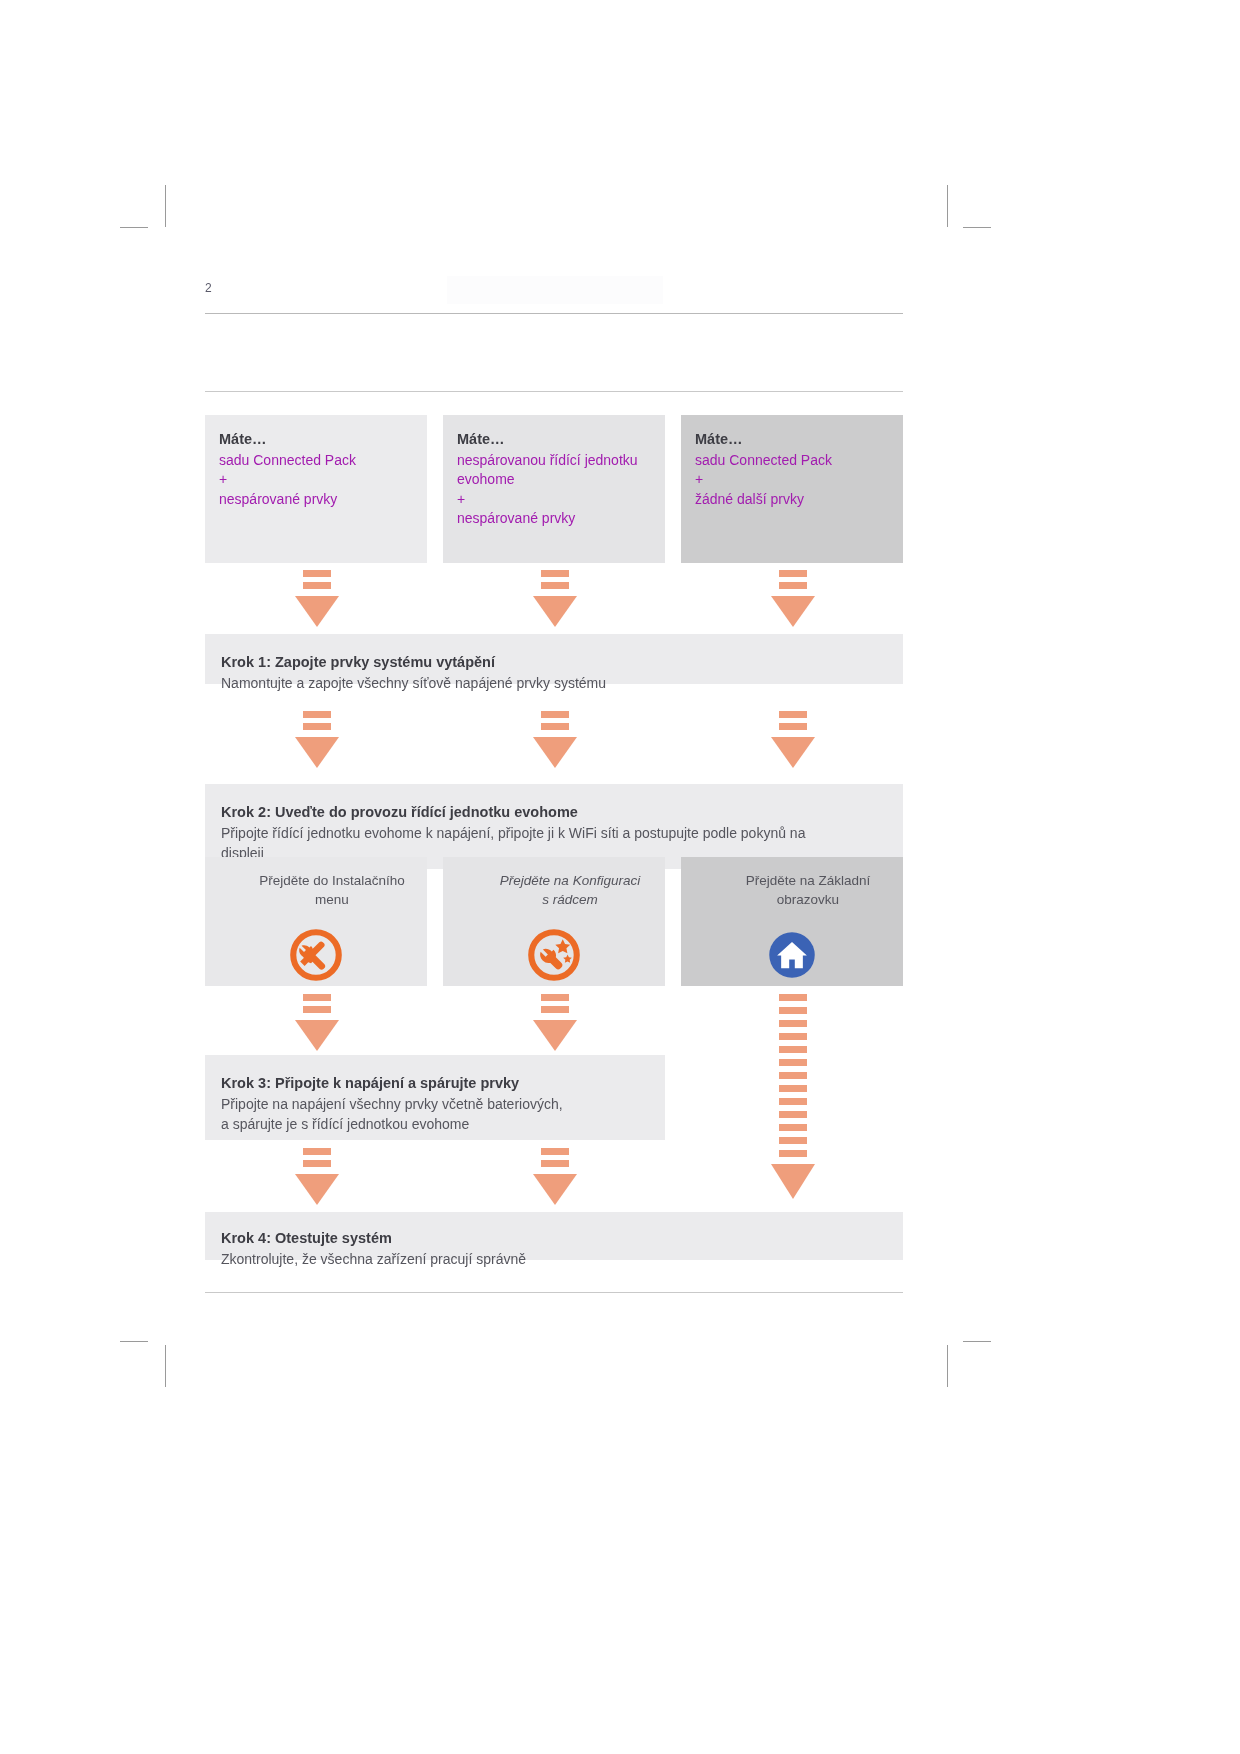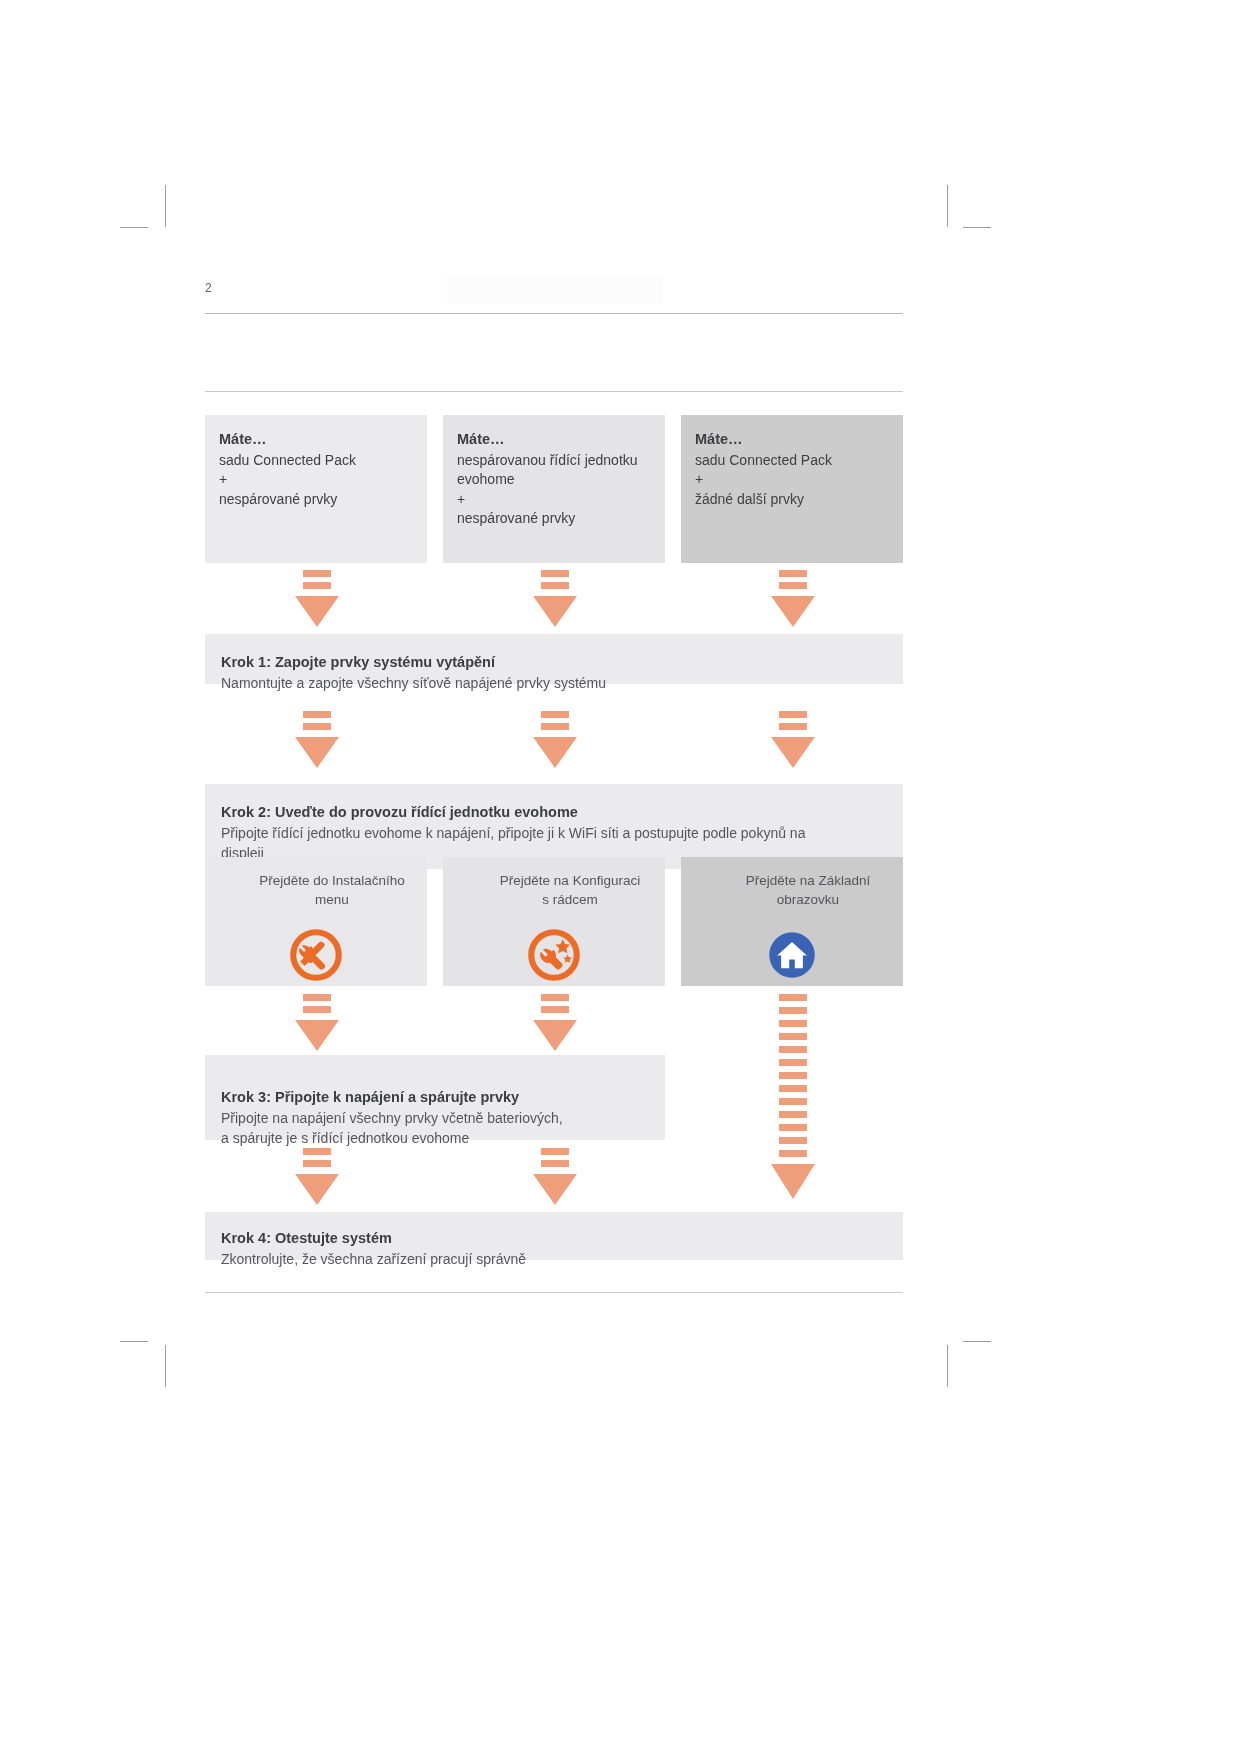--- a/index.html
+++ b/index.html
@@ -59,21 +59,21 @@
 
   .box-title {
     font-size: 14.5px;
     font-weight: bold;
     color: #3d3d44;
     line-height: 1.45;
     margin: 0 0 1px 0;
   }
   .box-line {
     font-size: 14px;
-    color: #404040;
+    color: #a21caf;
     line-height: 1.38;
     margin: 0;
   }
 
   .step-title {
     font-size: 14.5px;
     font-weight: bold;
     color: #3d3d44;
     line-height: 1.5;
     margin: 0;
@@ -195,21 +195,21 @@
   <span class="opt-label">Přejděte do Instalačního menu</span>
   <svg class="opt-icon" viewBox="0 0 64 64">
     <circle cx="32" cy="32" r="26" fill="none" stroke="#ec6b26" stroke-width="7"></circle>
     <g fill="#ec6b26">
       <path d="M24.5 23.5 c-2.6-2.6 -6.3-3.3 -9.0-2.1 l5.0 5.0 -2.2 2.2 -5.0-5.0 c-1.2 2.7 -0.5 6.4 2.1 9.0 2.2 2.2 5.2 3.0 7.7 2.3 l13.1 13.1 c1.2 1.2 3.1 1.2 4.3 0 l1.2-1.2 c1.2-1.2 1.2-3.1 0-4.3 L28.6 29.4 c0.7-2.5 -0.1-5.5 -2.3-7.7 z"></path>
       <path d="M45.0 15.5 l-4.1 4.1 -3.2-1.0 -2.0 2.0 c-1.1 1.1 -1.1 2.9 0 4.0 l-12.8 12.8 c-1.1 1.1 -1.1 2.9 0 4.0 l1.3 1.3 c1.1 1.1 2.9 1.1 4.0 0 l12.8-12.8 c1.1 1.1 2.9 1.1 4.0 0 l2.0-2.0 -1.0-3.2 4.1-4.1 z" transform="rotate(180 32 30)"></path>
     </g>
   </svg>
 </div>
 
-<div class="opt" style="left:443px; top:857px; width:222px; height:129px; background:#e4e4e6;">
+<div class="opt" style="left:443px; top:857px; width:222px; height:129px; background:#e4e4e6;font-style:italic;">
   <span class="opt-label">Přejděte na Konfiguraci s rádcem</span>
   <svg class="opt-icon" viewBox="0 0 64 64">
     <circle cx="32" cy="32" r="26" fill="none" stroke="#ec6b26" stroke-width="7"></circle>
     <g fill="#ec6b26">
       <path d="M29.5 28.0 c-2.9-2.9 -7.1-3.7 -10.2-2.4 l5.7 5.7 -2.6 2.6 -5.7-5.7 c-1.3 3.1 -0.5 7.3 2.4 10.2 2.5 2.5 5.9 3.4 8.7 2.6 l6.5 6.5 c1.4 1.4 3.6 1.4 4.9 0 l1.4-1.4 c1.4-1.4 1.4-3.6 0-4.9 l-6.5-6.5 c0.8-2.8 -0.1-6.2 -2.6-8.7 z"></path>
       <polygon points="42,14 44.6,19.4 50.5,20.2 46.2,24.3 47.3,30.1 42,27.3 36.7,30.1 37.8,24.3 33.5,20.2 39.4,19.4"></polygon>
       <polygon points="47.5,31.5 49.0,34.6 52.4,35.1 49.9,37.5 50.5,40.9 47.5,39.3 44.4,40.9 45.0,37.5 42.5,35.1 46.0,34.6"></polygon>
     </g>
   </svg>
 </div>
@@ -243,21 +243,21 @@
   <rect x="10" y="78" width="28" height="7" fill="#ef9e7c"></rect>
   <rect x="10" y="91" width="28" height="7" fill="#ef9e7c"></rect>
   <rect x="10" y="104" width="28" height="7" fill="#ef9e7c"></rect>
   <rect x="10" y="117" width="28" height="7" fill="#ef9e7c"></rect>
   <rect x="10" y="130" width="28" height="7" fill="#ef9e7c"></rect>
   <rect x="10" y="143" width="28" height="7" fill="#ef9e7c"></rect>
   <rect x="10" y="156" width="28" height="7" fill="#ef9e7c"></rect>
   <polygon points="2,170 46,170 24,205" fill="#ef9e7c"></polygon>
 </svg>
 
-<div class="box" style="left:205px; top:1055px; width:460px; height:85px; padding:32px 16px;">
+<div class="box" style="left:205px; top:1055px; width:460px; height:85px; padding:18px 16px;">
   <p class="step-title">Krok 3: Připojte k napájení a spárujte prvky</p>
   <p class="step-text">Připojte na napájení všechny prvky včetně bateriových,</p>
   <p class="step-text">a spárujte je s řídící jednotkou evohome</p>
 </div>
 
 <svg class="arrow" style="left:293px; top:1148px;" width="48" height="58" viewBox="0 0 48 58">
   <rect x="10" y="0" width="28" height="7" fill="#ef9e7c"></rect>
   <rect x="10" y="12" width="28" height="7" fill="#ef9e7c"></rect>
   <polygon points="2,26 46,26 24,57" fill="#ef9e7c"></polygon>
 </svg>

